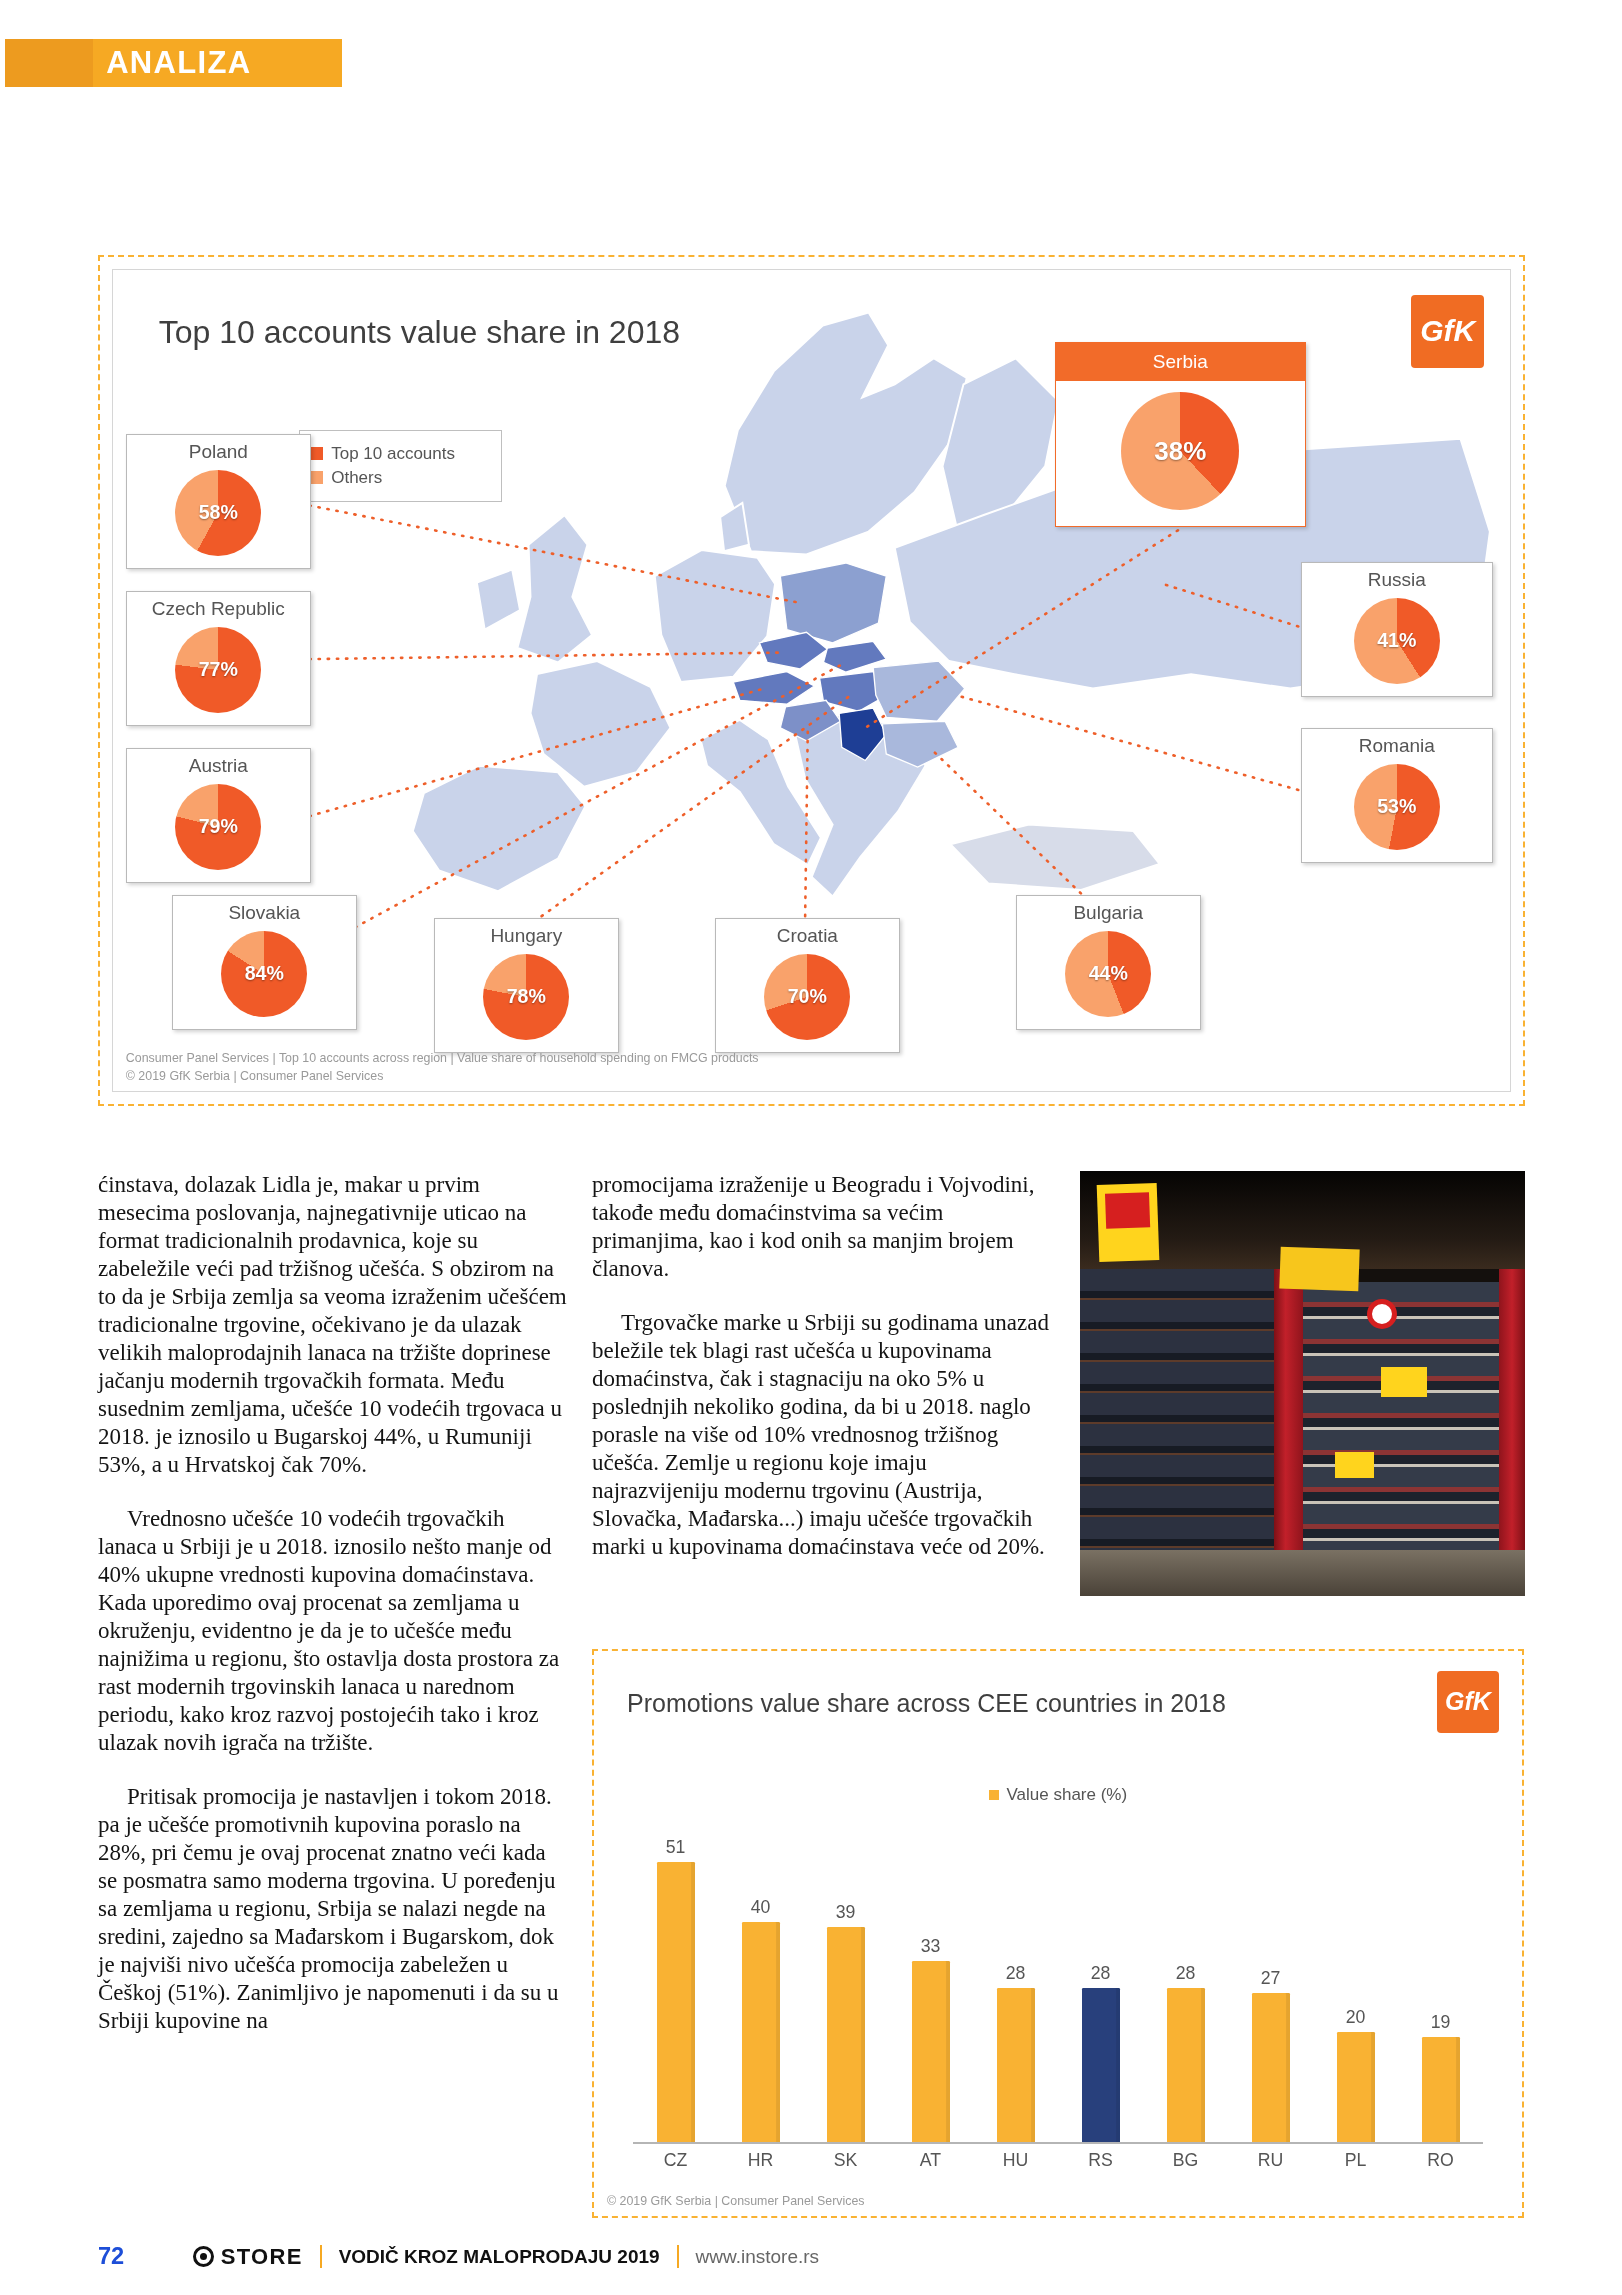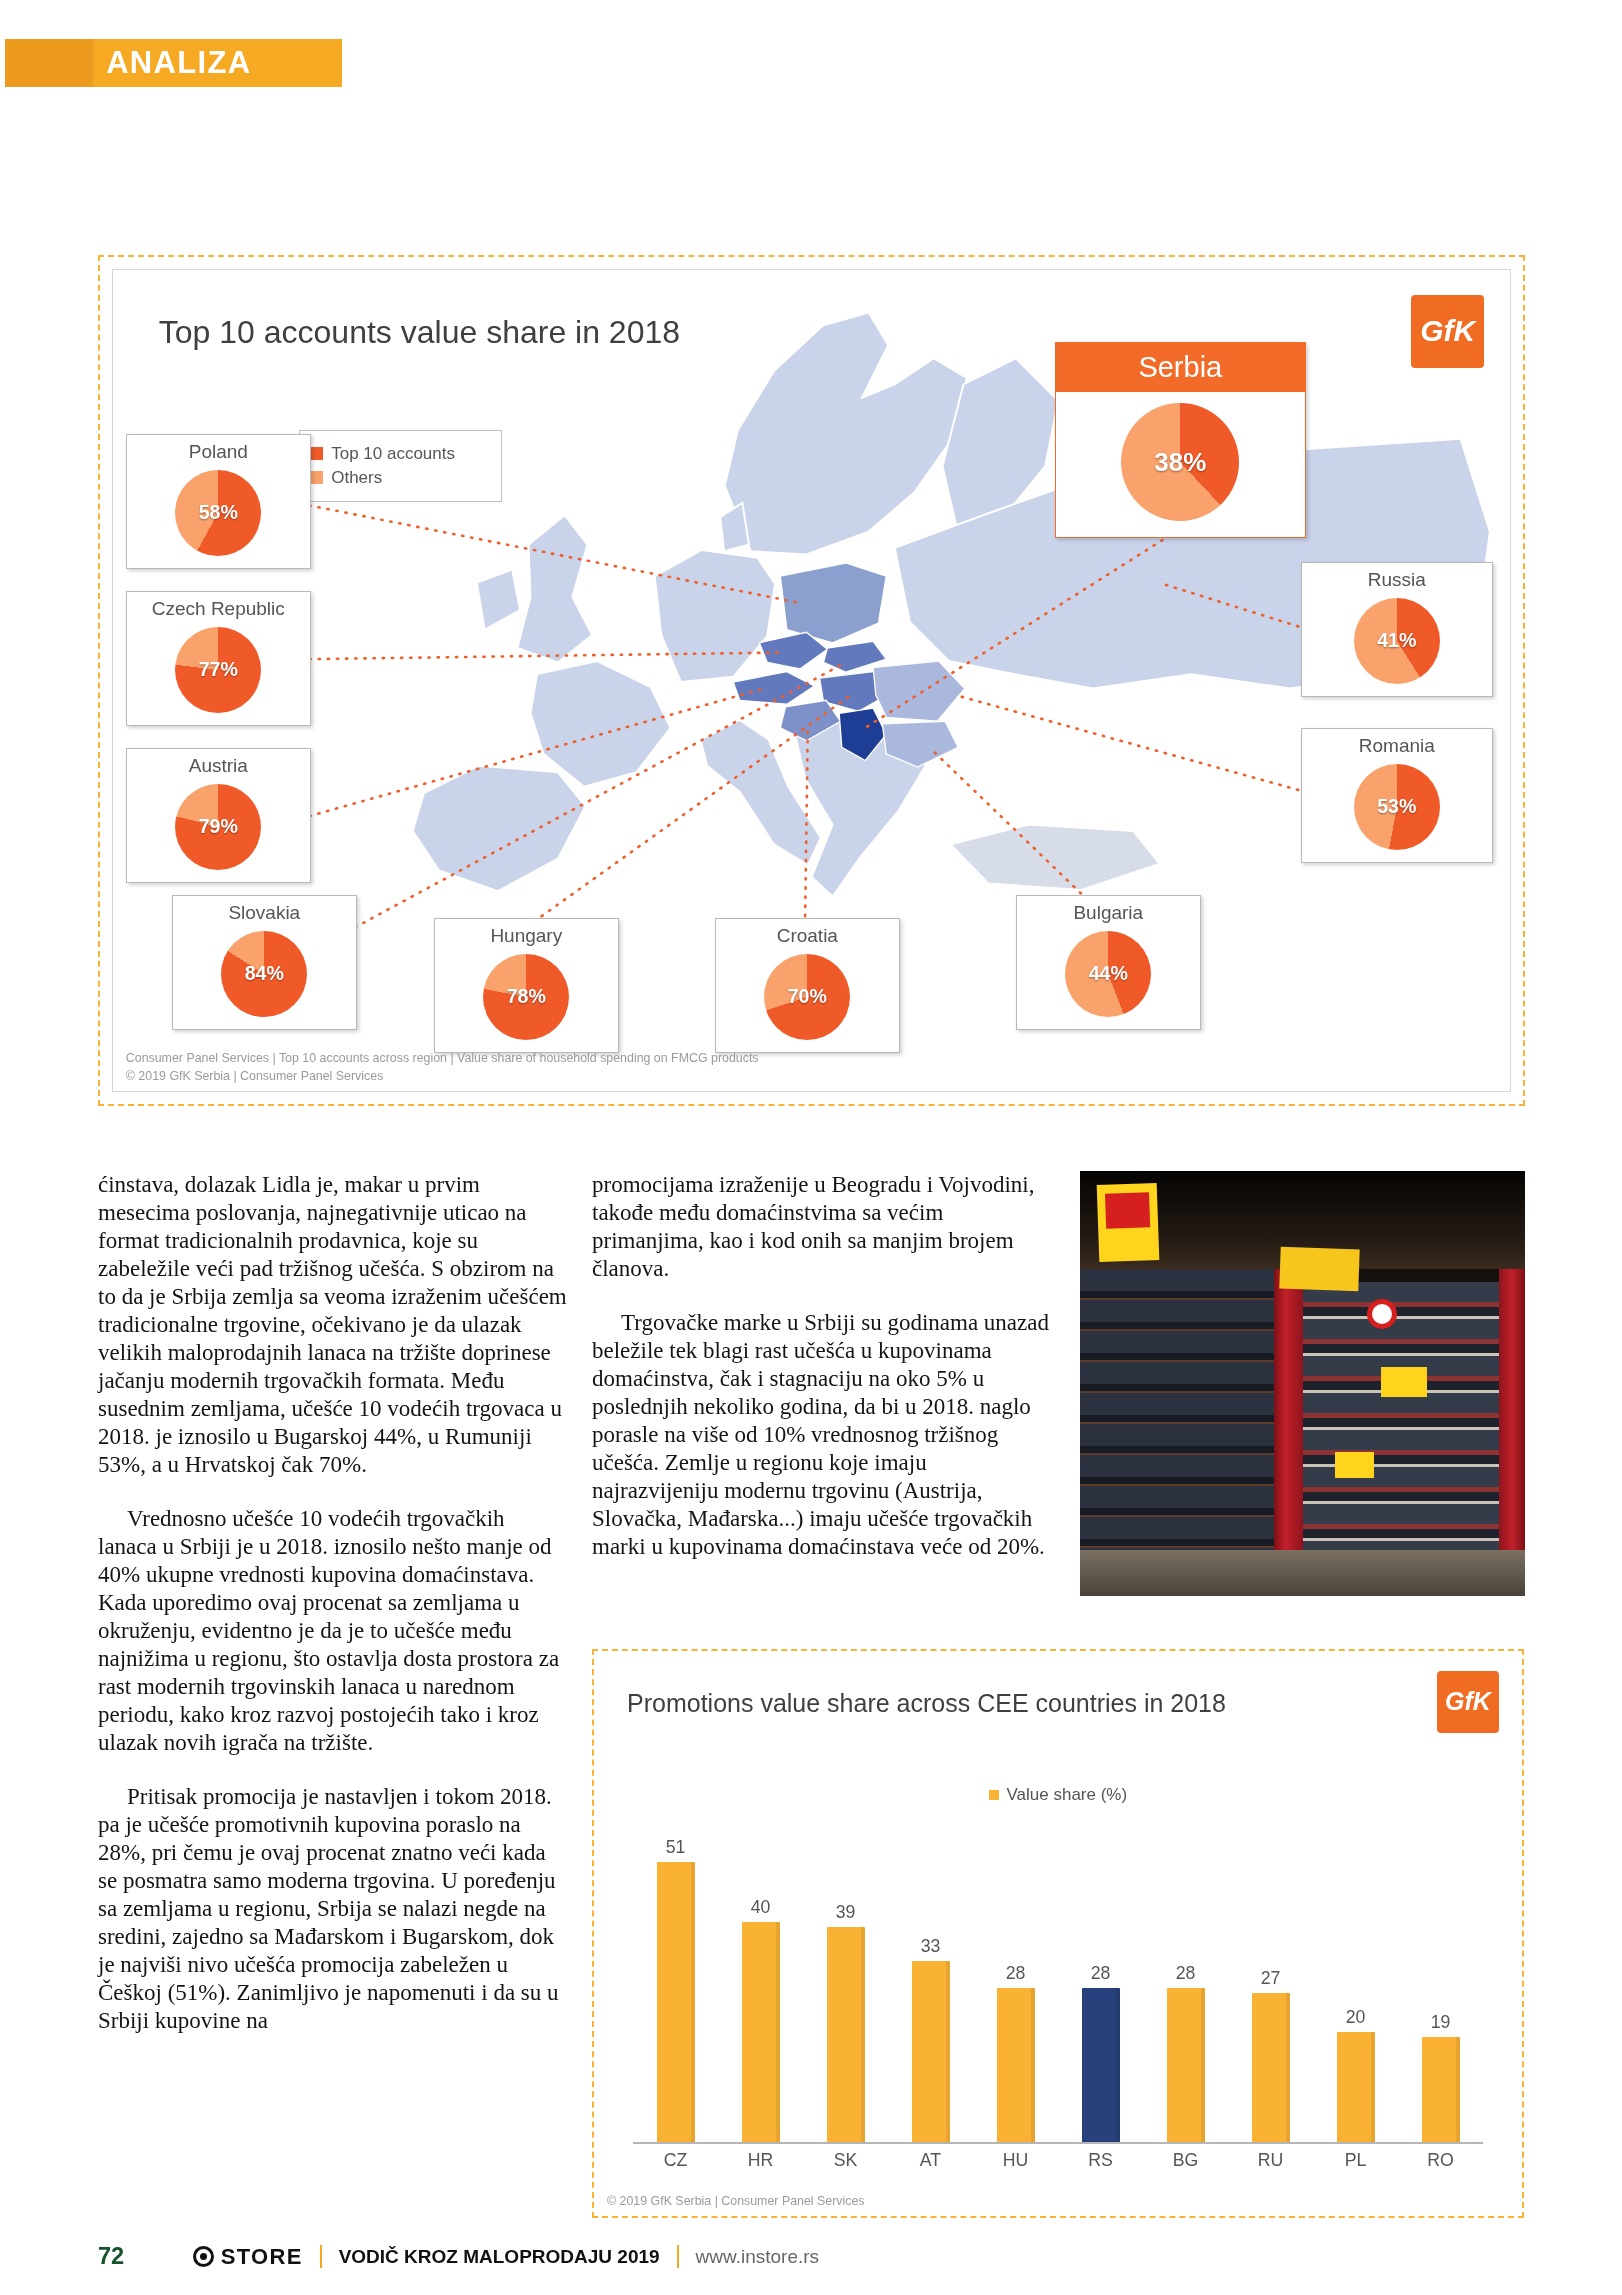--- a/index.html
+++ b/index.html
@@ -39,21 +39,21 @@
   .card-poland{left:13px;top:164px;}
   .card-czech{left:13px;top:321px;}
   .card-austria{left:13px;top:478px;}
   .card-slovakia{left:59px;top:625px;}
   .card-hungary{left:321px;top:648px;}
   .card-croatia{left:602px;top:648px;}
   .card-bulgaria{left:903px;top:625px;}
   .card-russia{left:1188px;top:292px;width:190px;}
   .card-romania{left:1188px;top:458px;width:190px;}
   .card-serbia{left:942px;top:72px;width:249px;padding:0 0 15.7px;border:1.3px solid #F26B29;}
-  .card-serbia .pie-card-title{background:#F26B29;color:#fff;font-size:29px;padding:7.9px 0;margin-bottom:11.8px;}
+  .card-serbia .pie-card-title{background:#F26B29;color:#fff;font-size:19px;padding:7.9px 0;margin-bottom:11.8px;}
   .card-serbia .pie{width:118px;height:118px;}
   .card-serbia .pie-label{font-size:26px;}
 
   .slide-footnote{position:absolute;left:13px;bottom:26px;font-size:12.4px;color:#9a9a9a;z-index:2;}
   .slide-copyright{position:absolute;left:13px;bottom:7.9px;font-size:12.4px;color:#9a9a9a;z-index:2;}
 
   
   .article-col{position:absolute;font-family:"Liberation Serif", serif;font-size:23px;line-height:28px;
                color:#141414;text-align:left;}
   .article-col p{margin:0 0 26px 0;}
@@ -97,21 +97,21 @@
             align-items:flex-end;justify-content:space-around;border-bottom:2px solid #b5b5b5;}
   .bar-col{display:flex;flex-direction:column;align-items:center;width:65px;}
   .bar-value{font-size:17.7px;color:#555;margin-bottom:3.9px;}
   .bar{width:38px;border-radius:1.3px 1.3px 0 0;box-shadow:inset -3.9px 0 0 rgba(0,0,0,.08);}
   .bar-cats{position:absolute;left:39px;right:39px;top:499px;display:flex;justify-content:space-around;}
   .bar-cat{width:65px;text-align:center;font-size:17.7px;color:#555;}
 
   
   .page-footer{position:absolute;left:98px;top:2243px;width:1427px;display:flex;align-items:center;
                gap:17px;}
-  .page-num{font-weight:700;font-size:23.6px;color:#14532d;margin-right:52px;}
+  .page-num{font-weight:700;font-size:23.6px;color:#1d4ed8;margin-right:52px;}
   .footer-logo{display:flex;align-items:center;gap:6.5px;}
   .logo-ring{width:21px;height:21px;border:3.3px solid #111;border-radius:50%;position:relative;
              box-sizing:border-box;display:inline-block;}
   .logo-ring::after{content:"";position:absolute;left:3.9px;top:3.9px;right:3.9px;bottom:3.9px;background:#111;
                     border-radius:50%;}
   .logo-text{font-weight:800;font-size:22px;letter-spacing:1.3px;color:#111;}
   .sep{width:2px;height:23.6px;background:#F6A923;display:inline-block;}
   .footer-guide{font-weight:700;font-size:19px;color:#111;}
   .footer-site{font-size:19px;color:#666;}
 </style>

